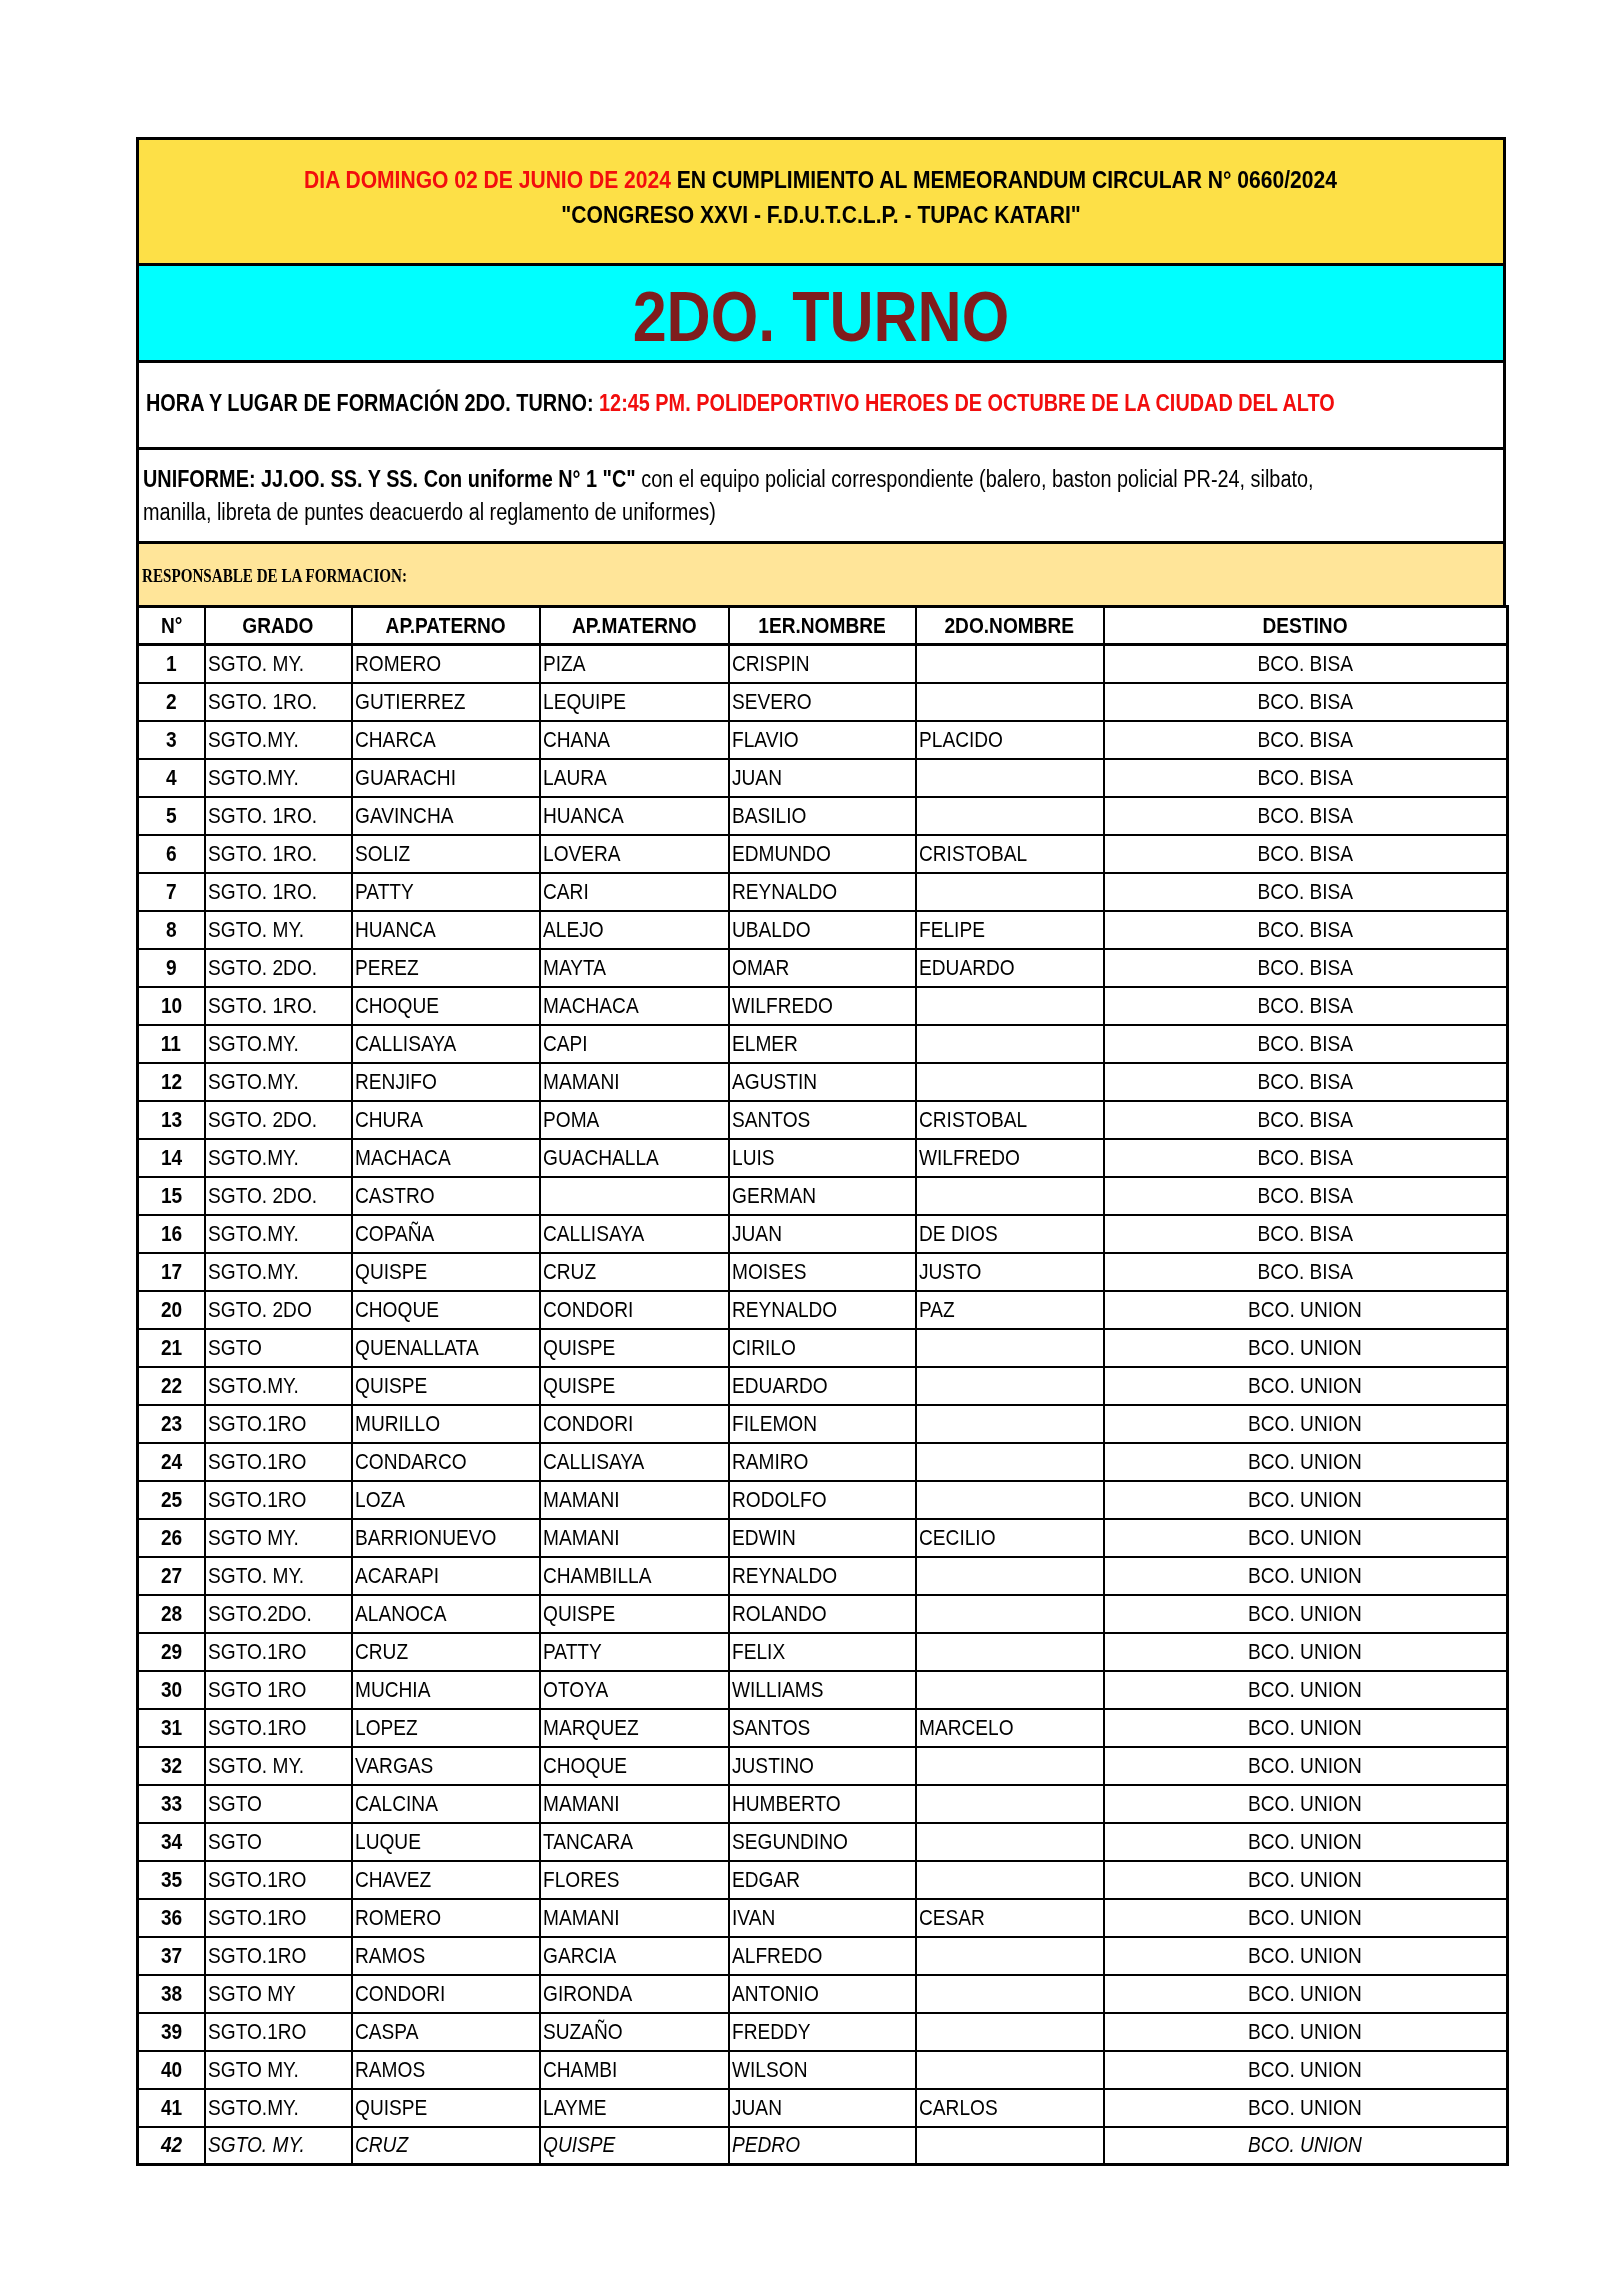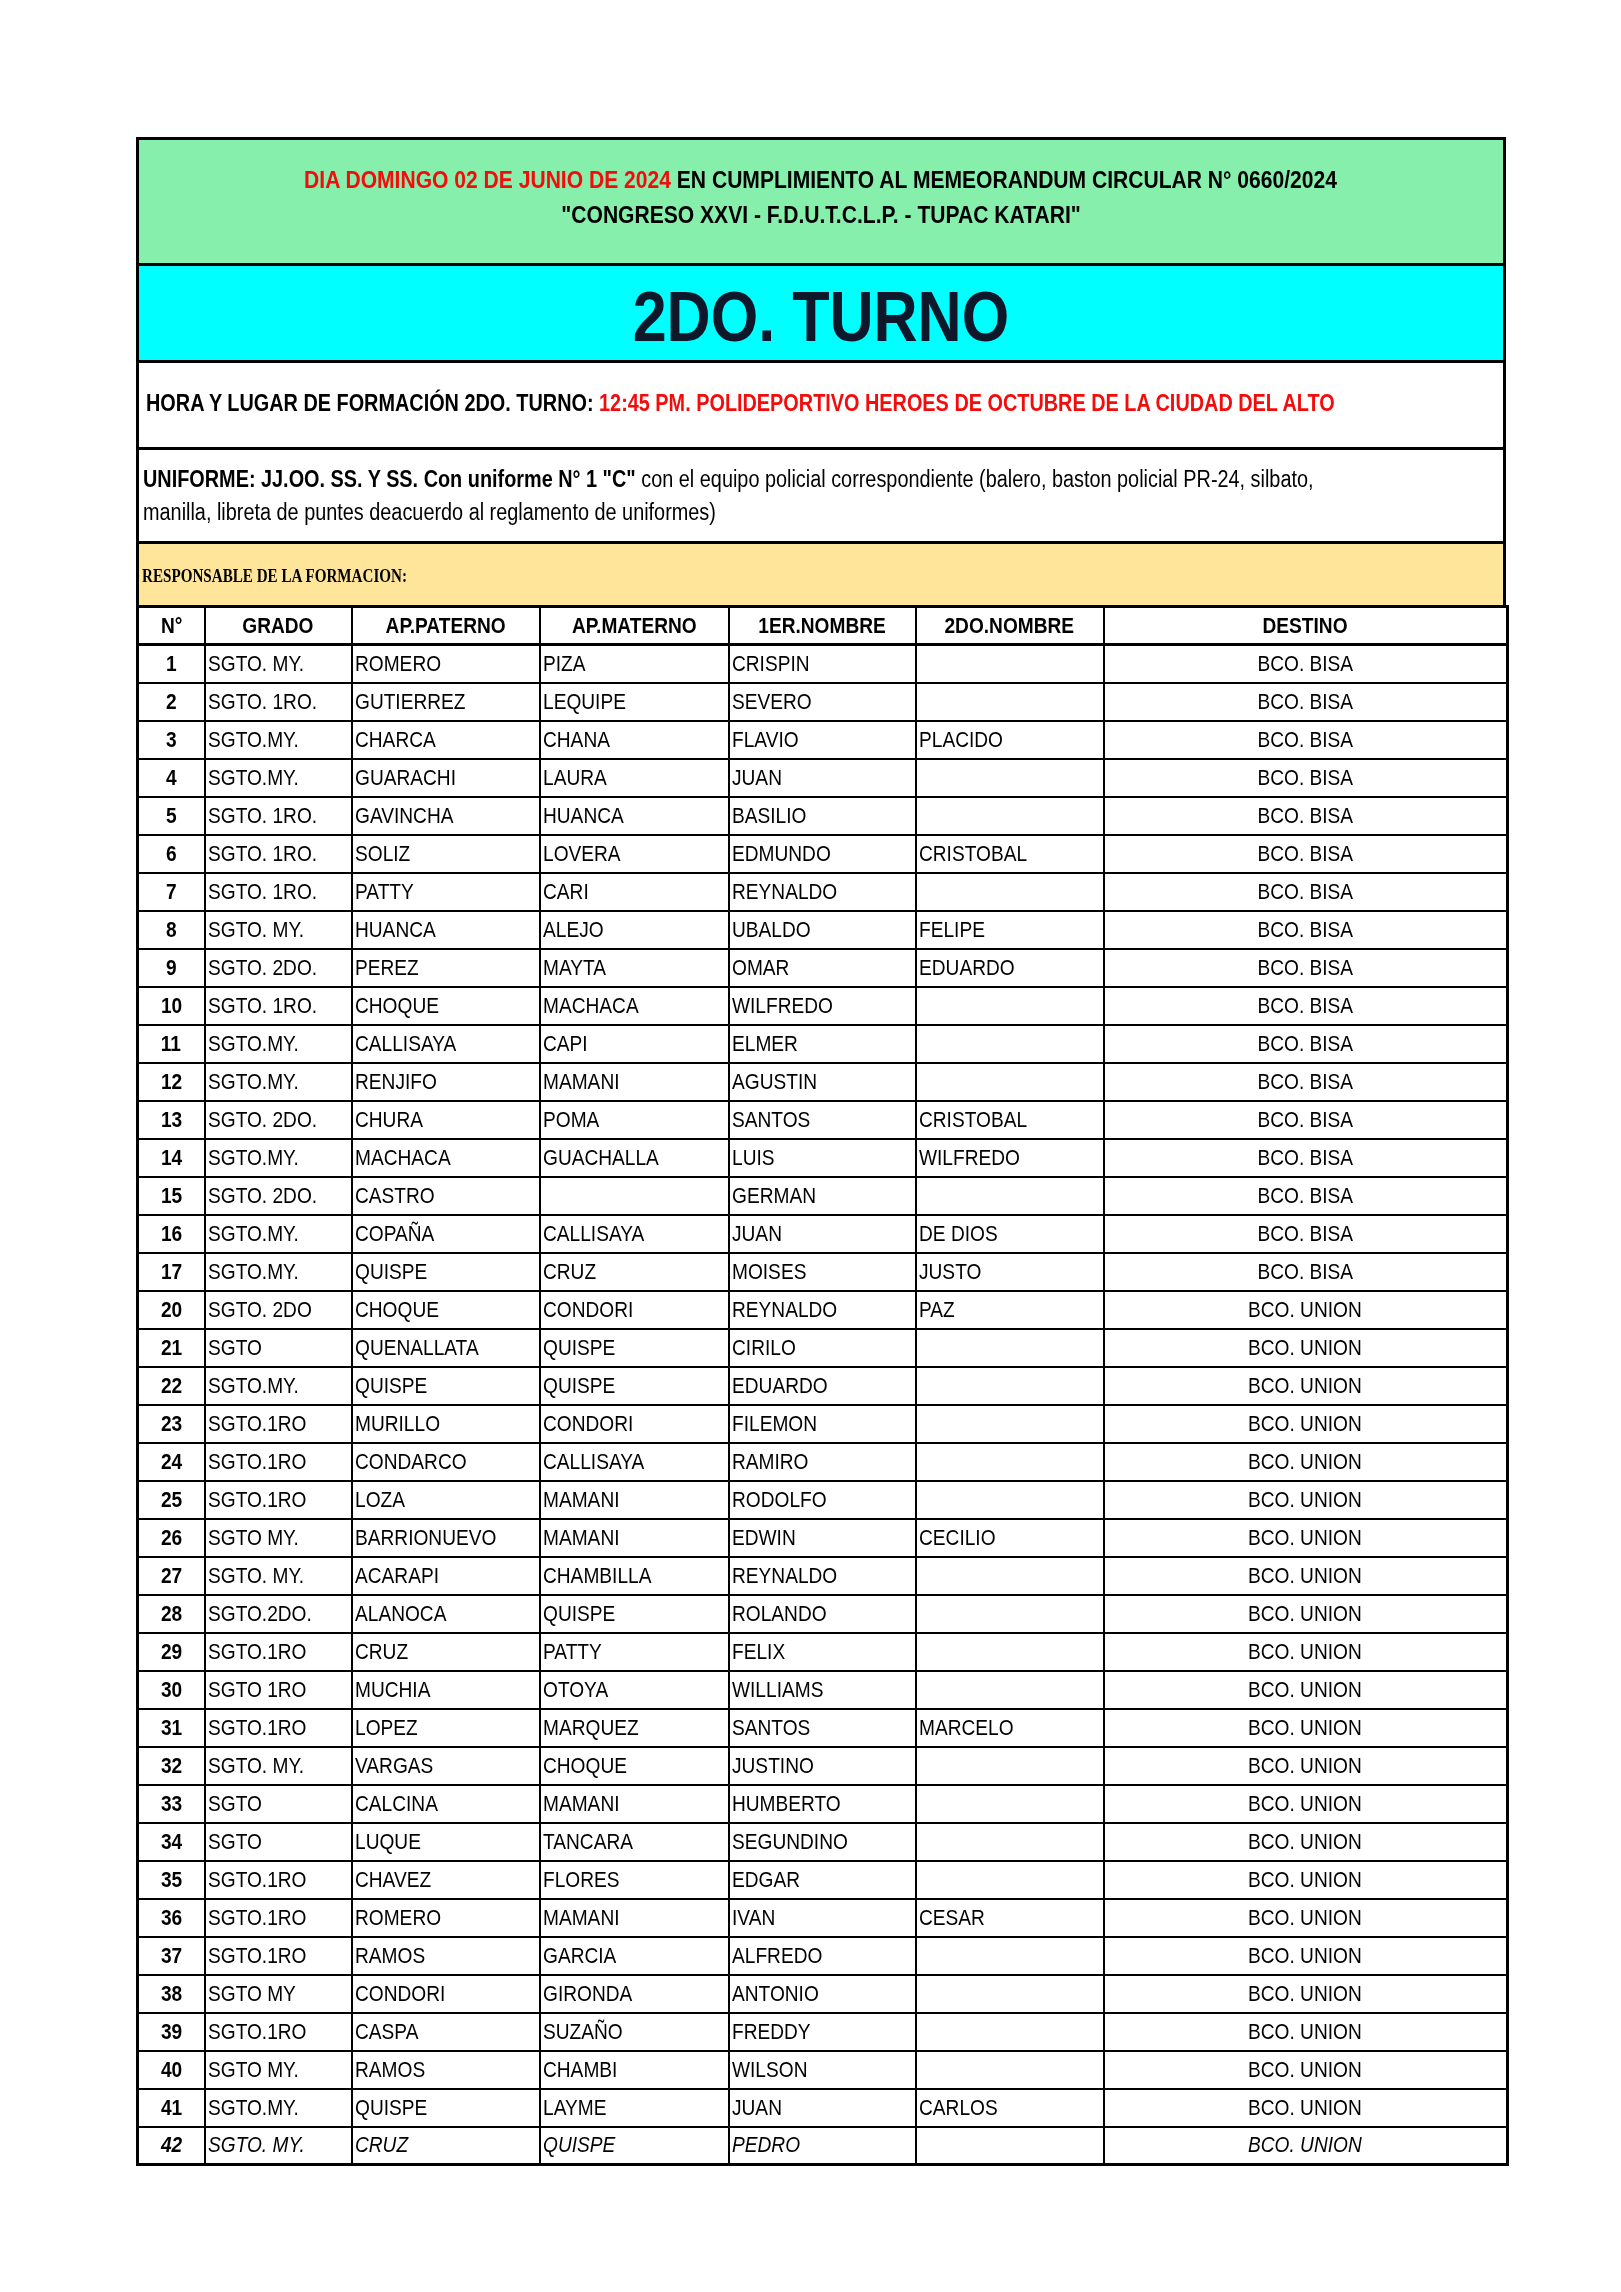--- a/index.html
+++ b/index.html
@@ -2,29 +2,29 @@
 <html><head>
 <meta charset="utf-8">
 <style>
   html, body { margin:0; padding:0; background:#ffffff; }
   body { width:1621px; height:2293px; position:relative; overflow:hidden; font-family:"Liberation Sans", sans-serif; color:#000; }
   .sheet { position:absolute; left:136px; top:137px; width:1370px; }
   .block { position:relative; box-sizing:border-box; border-left:3.9px solid #000; border-right:3.9px solid #000; border-top:3.9px solid #000; width:1370px; overflow:hidden; }
   .cond { display:inline-block; transform-origin:left center; white-space:nowrap; }
   .center-wrap { position:absolute; left:0; right:0; text-align:center; }
   .red { color:#f20d0d; }
-  #sec-title { height:126px; background:#86efac;padding-left:48px; }
+  #sec-title { height:126px; background:#fde047;padding-left:48px; }
   #sec-turno { height:97px; background:#00ffff; }
   #sec-hora { height:87px; background:#fff; }
   #sec-uni { height:94px; background:#fff; }
   #sec-resp { height:64px; background:#ffe599; }
   .t1 { top:25.5px; font-weight:bold; font-size:24.5px; line-height:27.4px; }
   .t2 { top:61px; font-weight:bold; font-size:24.5px; line-height:27.4px; }
   .center-inner { display:inline-block; transform:scaleX(0.86); transform-origin:center center; white-space:nowrap; }
-  .turno-text { top:11.8px; font-weight:bold; font-size:71px; line-height:78px; color:#0f172a; }
+  .turno-text { top:11.8px; font-weight:bold; font-size:71px; line-height:78px; color:#7f1d1d; }
   .turno-inner { display:inline-block; transform:scaleX(0.86); transform-origin:center center; }
   .hora-line { position:absolute; left:7px; top:27.4px; font-weight:bold; font-size:23.5px; line-height:27.4px; }
   .hora-line .cond { transform:scaleX(0.845); }
   .uni-line { position:absolute; left:3.9px; font-size:23.5px; line-height:27.4px; }
   .uni-line .cond { transform:scaleX(0.845); }
   .resp-line { position:absolute; left:3px; top:19.6px; font-weight:bold; font-size:18px; line-height:25.5px;font-family:Liberation Serif, serif; }
   .resp-line .cond { transform:scaleX(0.84); }
   table.grid { border-collapse:collapse; table-layout:fixed; width:1370px; position:relative; }
   table.grid th, table.grid td { border:2px solid #000; height:34px; padding:0; overflow:hidden; white-space:nowrap; box-sizing:border-box; }
   table.grid thead th { border-top:3.9px solid #000; border-bottom:3.9px solid #000; font-weight:bold; font-size:22.5px; text-align:center; height:38px; }

